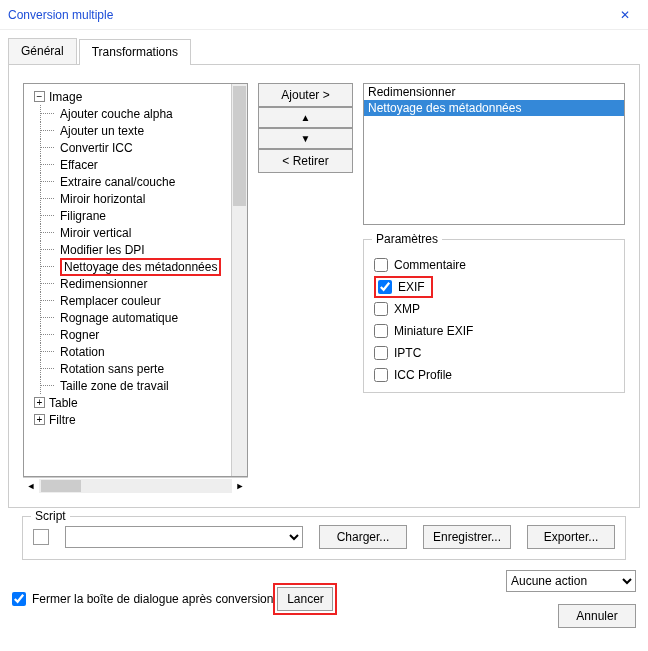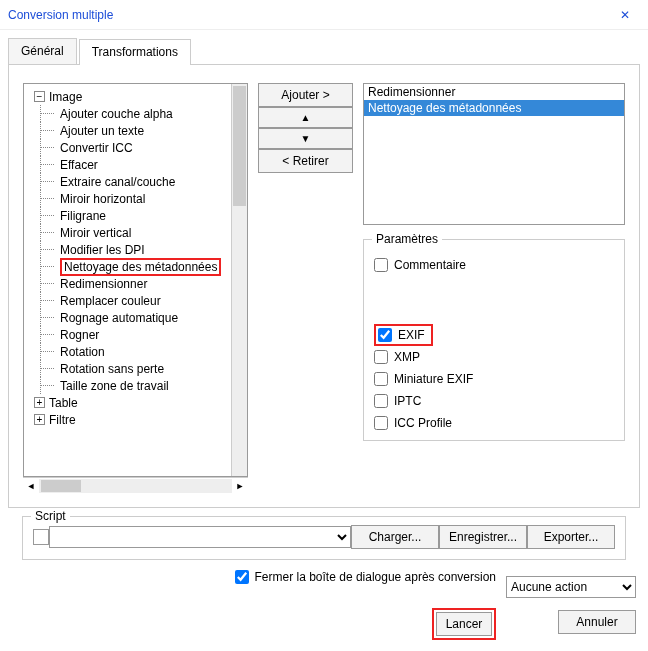--- a/index.html
+++ b/index.html
@@ -28,33 +28,33 @@
   .btn.icon { font-size:10px; }
   .right-col { flex:1; display:flex; flex-direction:column; }
   .listbox { border:1px solid #999; height:142px; }
   .listbox .item { padding:1px 4px; }
   .listbox .item.selected { background:#3488d8; color:#fff; }
   .fieldset { border:1px solid #ccc; margin-top:14px; padding:10px 10px 6px 10px; }
   .fieldset-title { position:relative; top:-18px; background:#fff; display:inline-block; padding:0 4px; margin-left:-2px; }
   .checks { margin-top:-10px; }
   .check { display:flex; align-items:center; height:22px; gap:6px; }
   .check input { width:14px; height:14px; margin:0; }
-  .check.boxed { border:2px solid #e22; display:inline-flex; padding:0 6px 0 2px;margin-top:48px; }
+  .check.boxed { border:2px solid #e22; display:inline-flex; padding:0 6px 0 2px; }
   .hscroll { height:16px; border-top:1px solid #ccc; display:flex; align-items:center; }
   .hscroll .arrow { width:16px; text-align:center; font-size:9px; }
   .hscroll .track { flex:1; background:#eee; height:14px; position:relative; }
   .hscroll .thumb { position:absolute; left:2px; top:1px; bottom:1px; width:40px; background:#ccc; }
   .script-row { border:1px solid #ccc; margin:6px 22px; padding:8px 10px 10px 10px; position:relative; }
   .script-row .label { position:absolute; top:-8px; left:8px; background:#fff; padding:0 4px; }
-  .script-row .inner { display:flex; gap:0; align-items:center; }
+  .script-row .inner { display:flex; gap:16px; align-items:center; }
   .script-row .chk { width:16px; height:16px; border:1px solid #999; }
   .script-row select { flex:1; height:22px; border:1px solid #999; background:#fff; }
   .script-row .btn { width:88px; }
   .bottom { display:flex; align-items:center; padding:4px 12px 10px 12px; gap:10px; }
-  .bottom .left { flex:1; display:flex; flex-direction:column; gap:24px;align-items:flex-end; }
+  .bottom .left { flex:1; display:flex; flex-direction:row; gap:0; }
   .bottom select { width:130px; height:22px; border:1px solid #999; background:#fff; }
   .bottom .actions { display:flex; gap:8px; }
   .bottom .actions .col { display:flex; flex-direction:column; gap:12px; align-items:flex-end; }
   .launch-wrap { border:2px solid #e22; display:inline-block; padding:2px; }
   .launch-wrap .btn { width:56px; }
   .closecheck { display:flex; align-items:center; gap:6px; }
   .closecheck input { width:14px; height:14px; margin:0; }
 </style>
 </head>
 <body>

